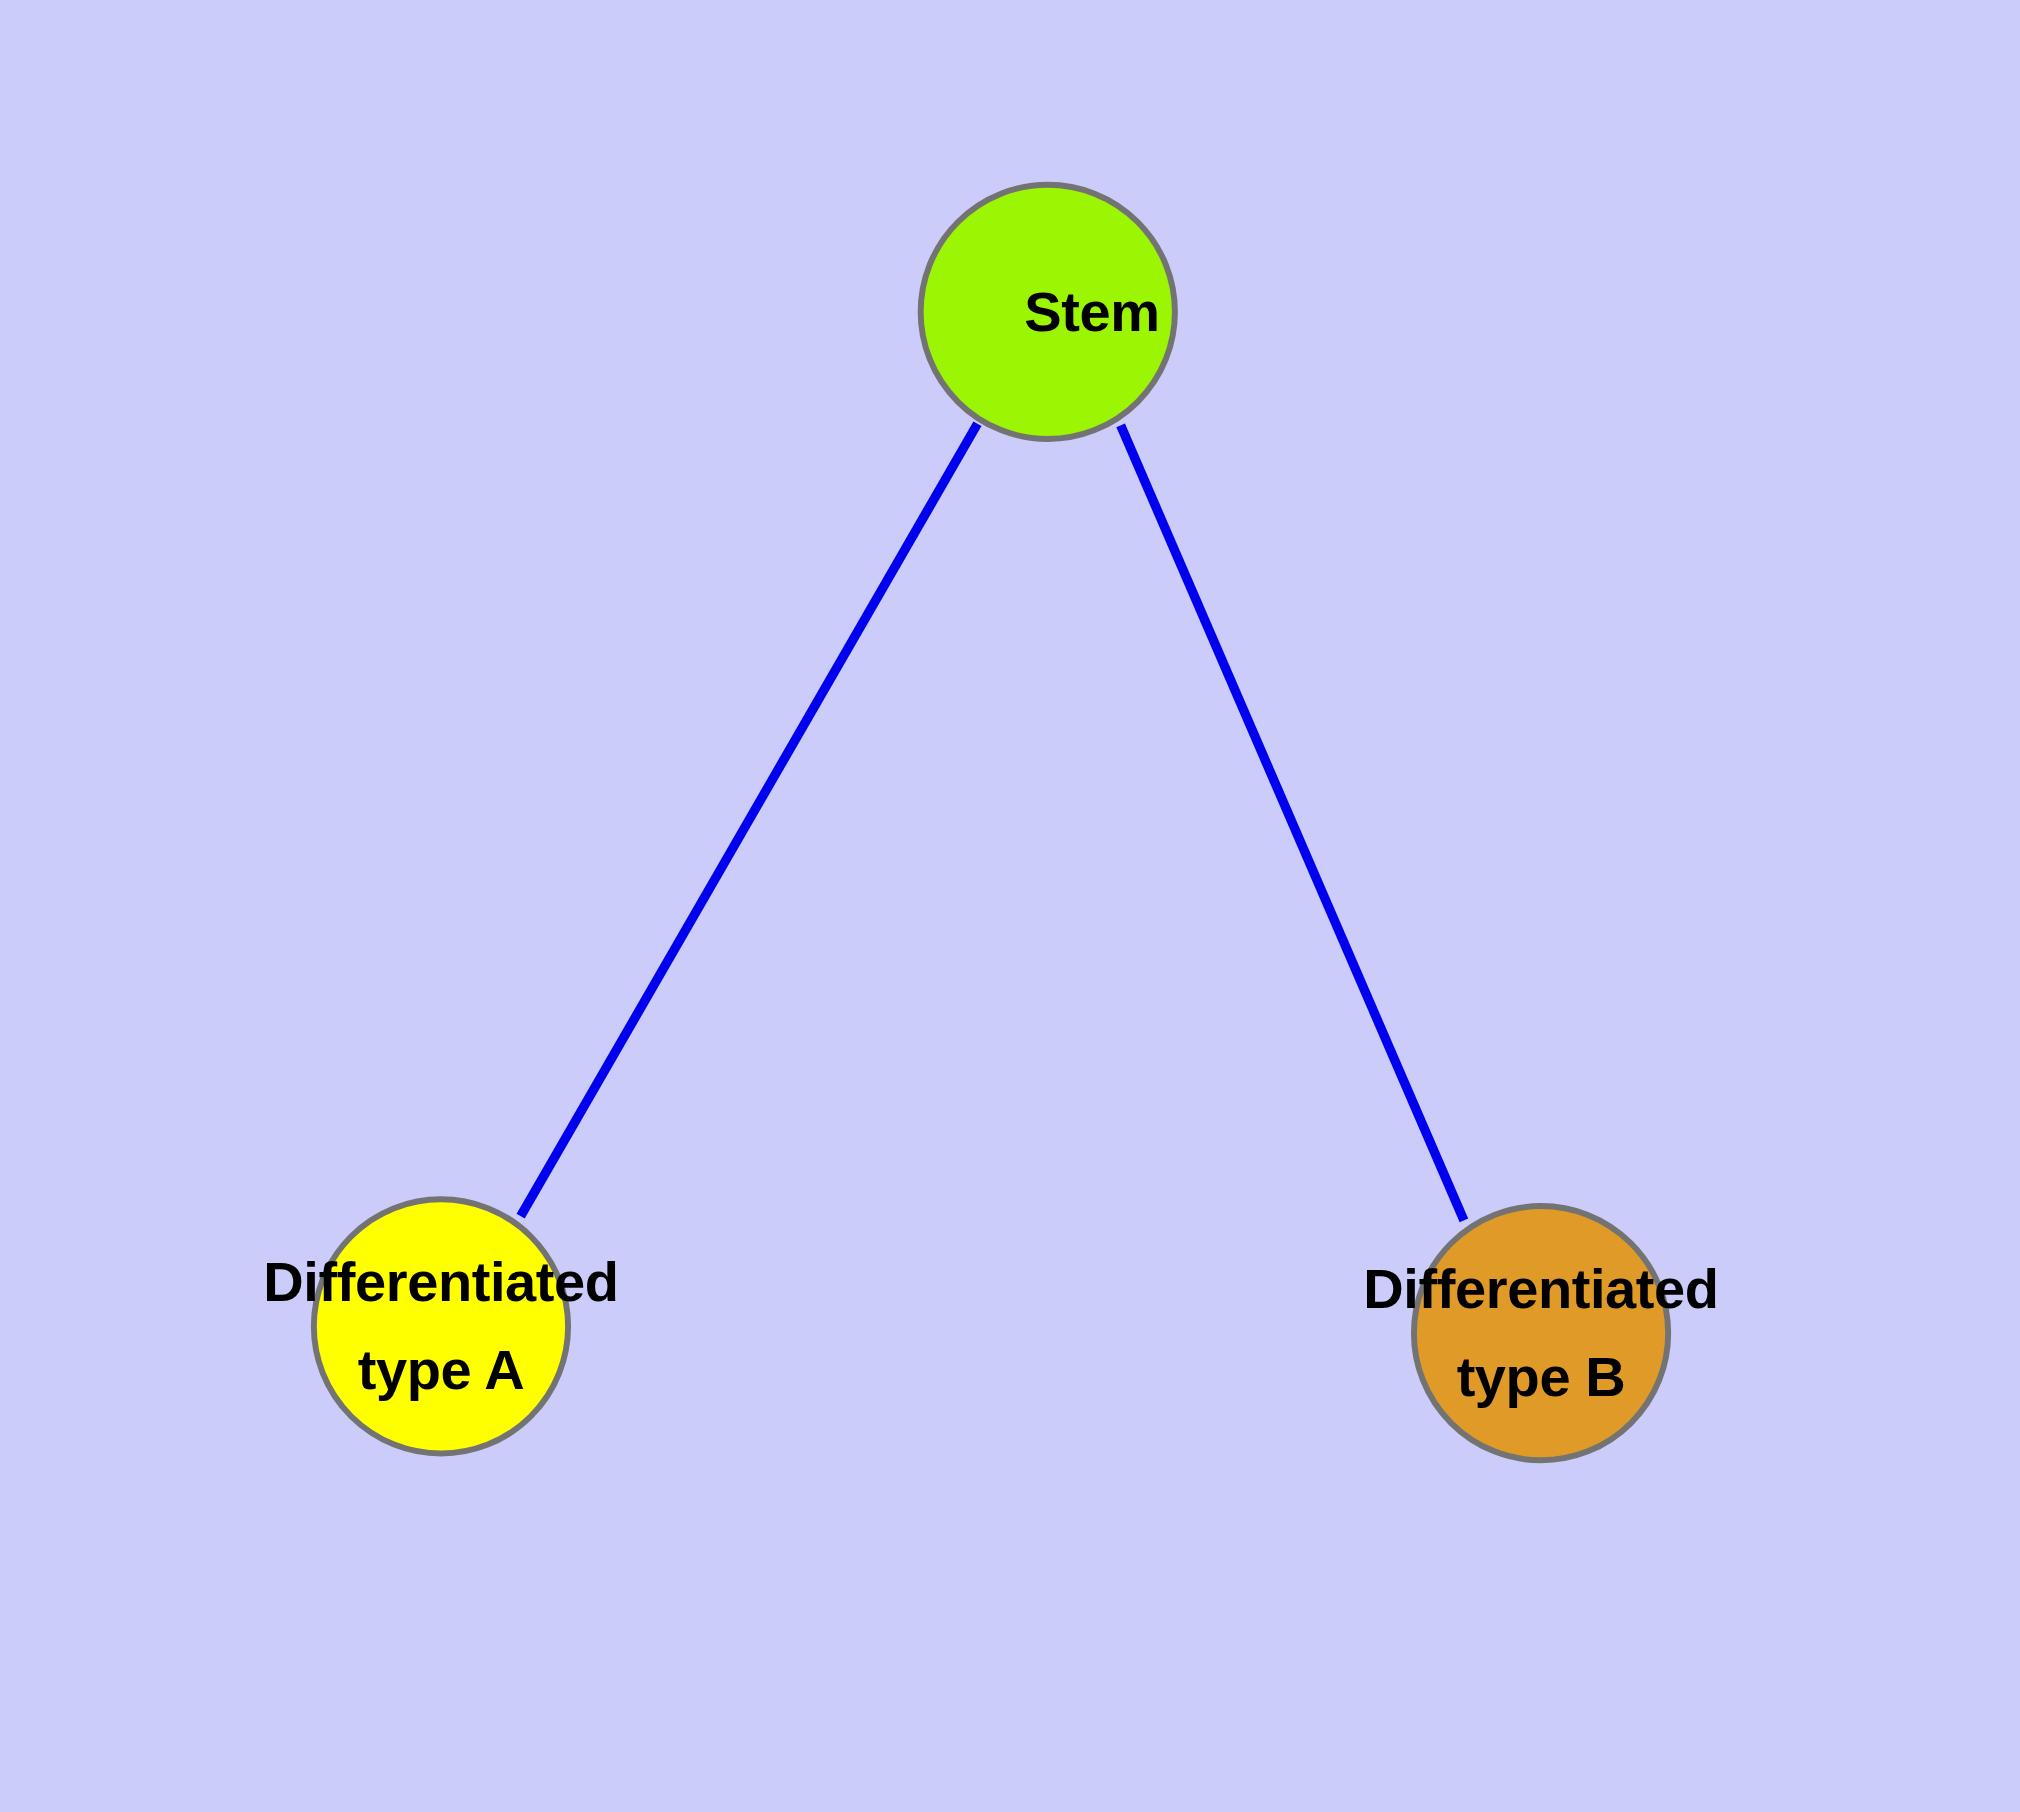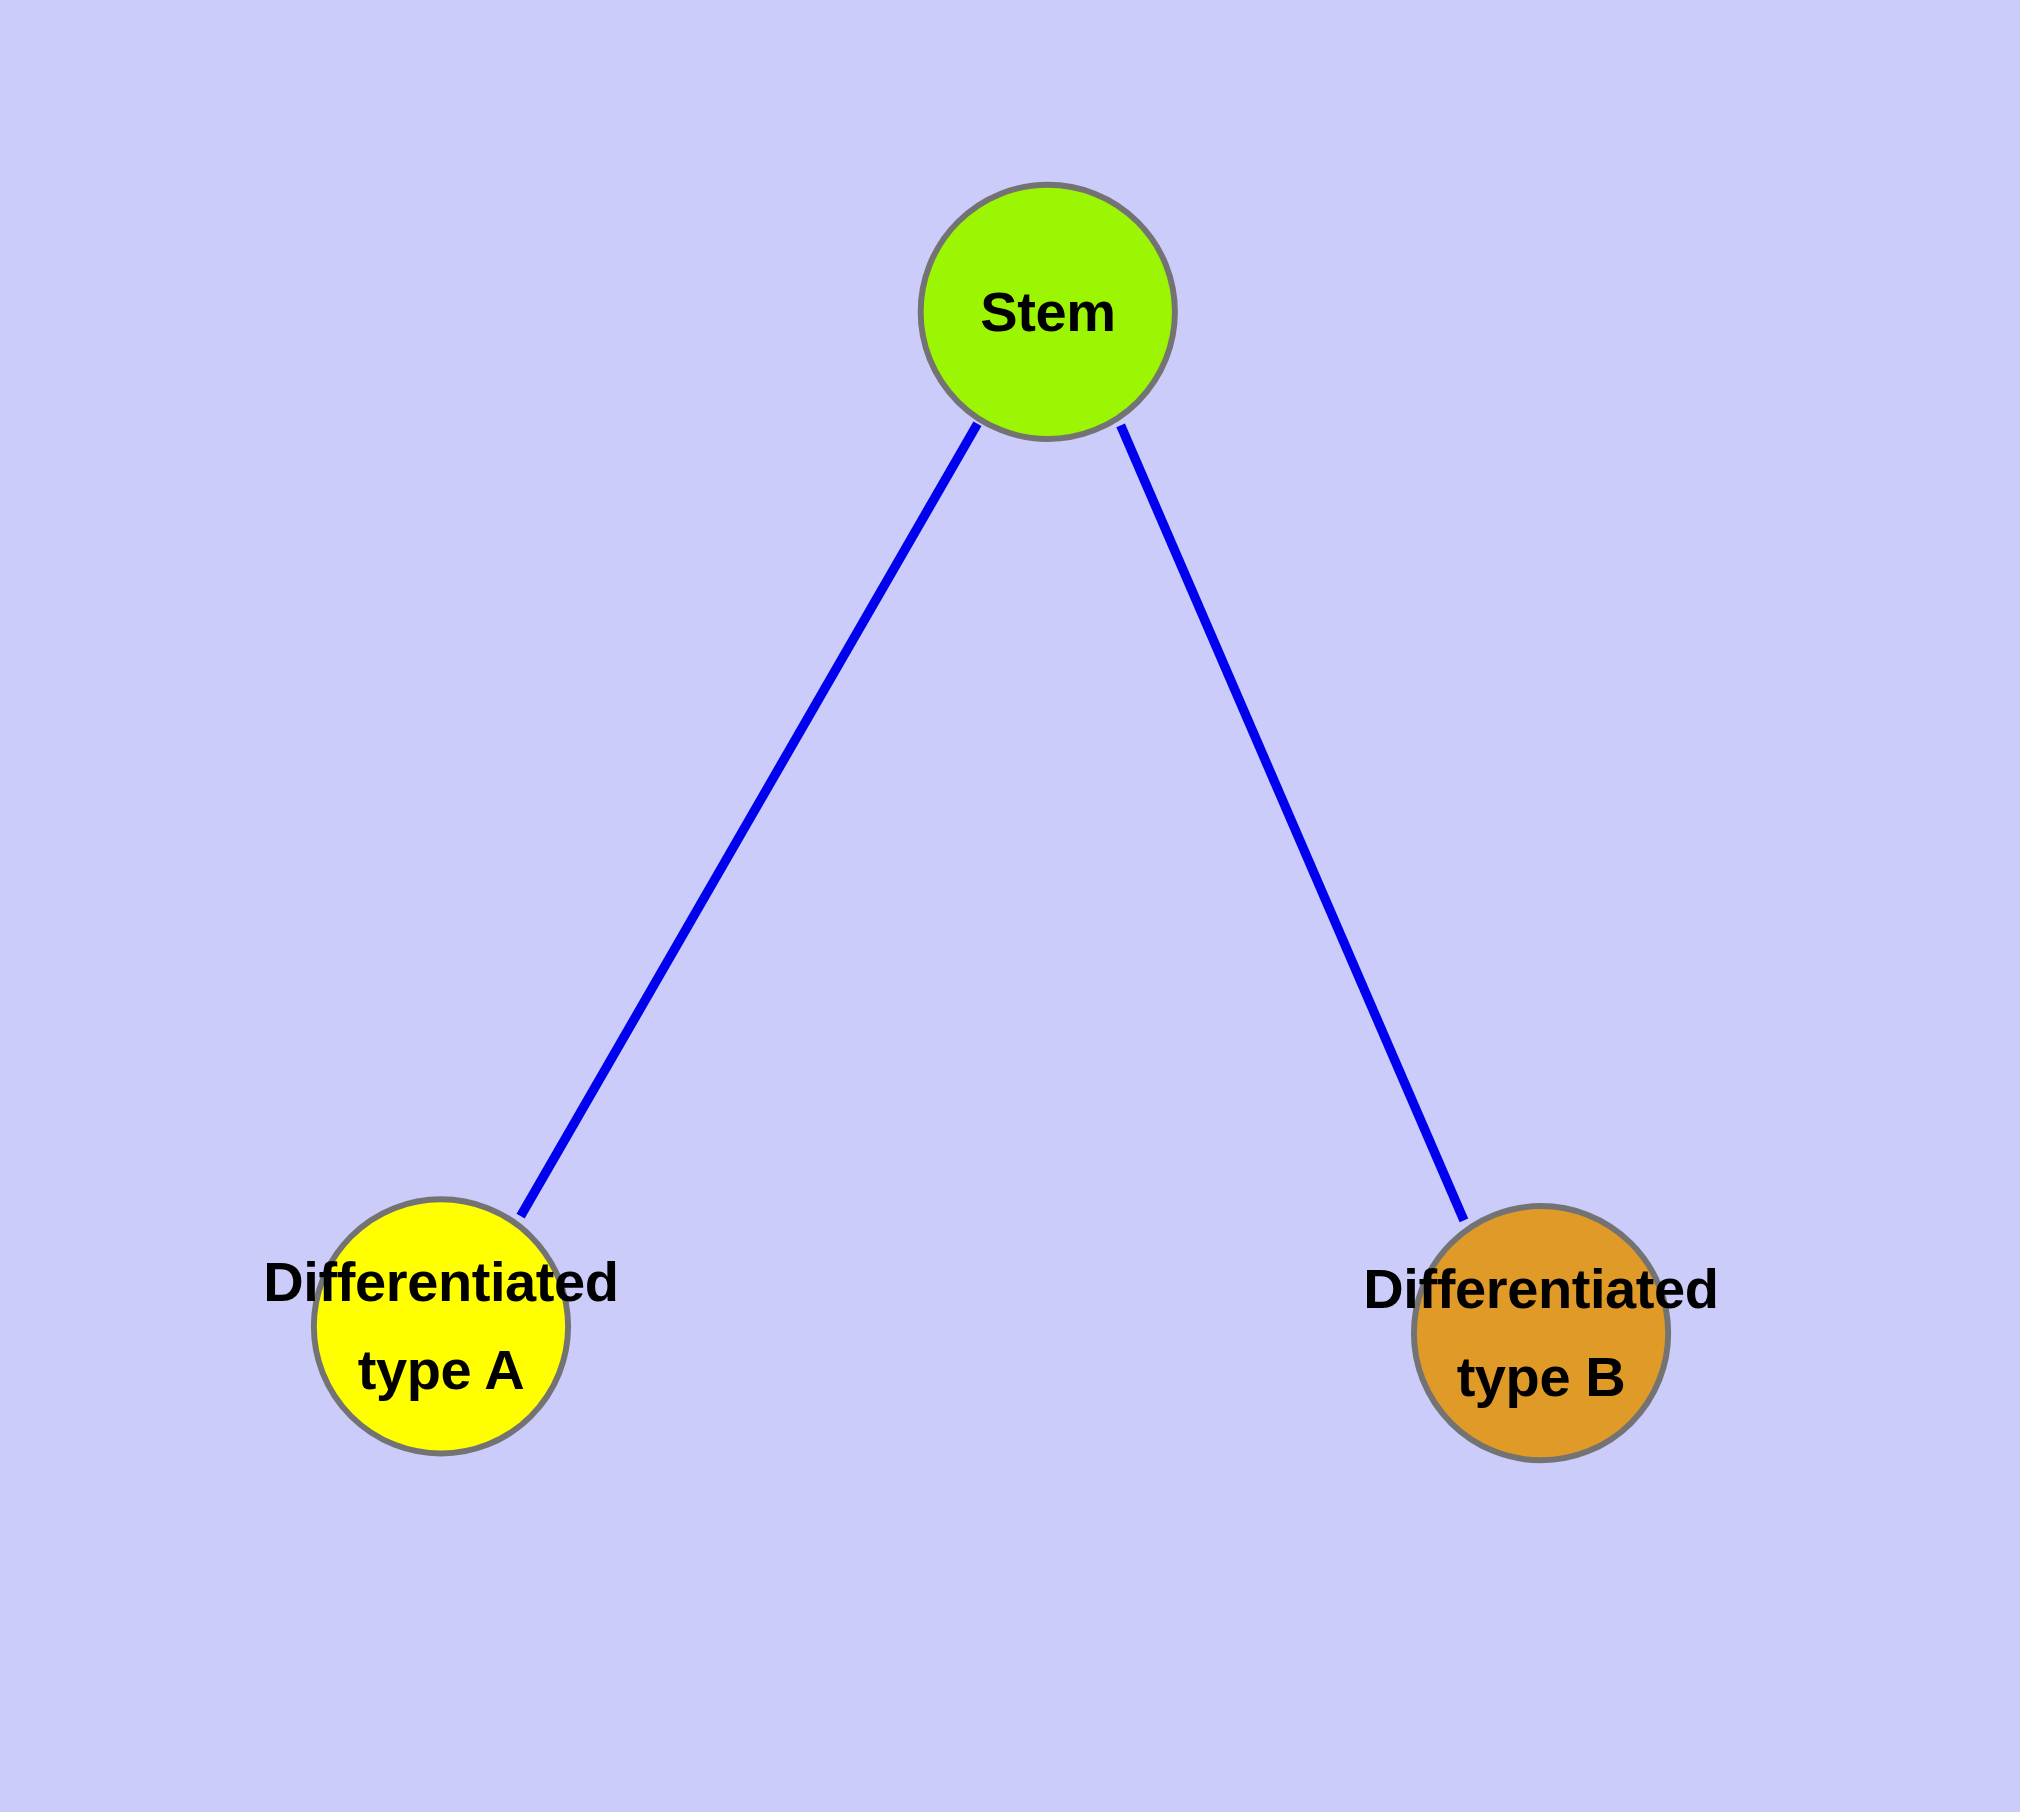--- a/index.html
+++ b/index.html
@@ -56,21 +56,21 @@
       <line id="edge1" x1="1322" y1="502" x2="1727" y2="1440" stroke="#0000ee" stroke-width="11" stroke-linecap="butt"></line>
     </g>
 
     <g>
       <circle id="node0" cx="1236" cy="368" r="150" fill="#9cf502" stroke="#737373" stroke-width="7"></circle>
       <circle id="node1" cx="520" cy="1565" r="150" fill="#ffff00" stroke="#737373" stroke-width="7"></circle>
       <circle id="node2" cx="1818" cy="1573" r="150" fill="#e09a28" stroke="#737373" stroke-width="7"></circle>
     </g>
   </svg>
 
-  <div class="node-label" id="label0" style="left: 1048px; top: 312px; font-size: 56px; color: rgb(0, 0, 0);">Stem</div>
+  <div class="node-label" id="label0" style="left: 1092px; top: 312px; font-size: 56px; color: rgb(0, 0, 0);">Stem</div>
 
   <div class="node-label" id="label1" style="left: 441px; top: 1326px; font-size: 56px; color: rgb(0, 0, 0);">Differentiated
 type A</div>
 
   <div class="node-label" id="label2" style="left: 1541px; top: 1333px; font-size: 56px; color: rgb(0, 0, 0);">Differentiated
 type B</div>
 
 </div>
 
 

